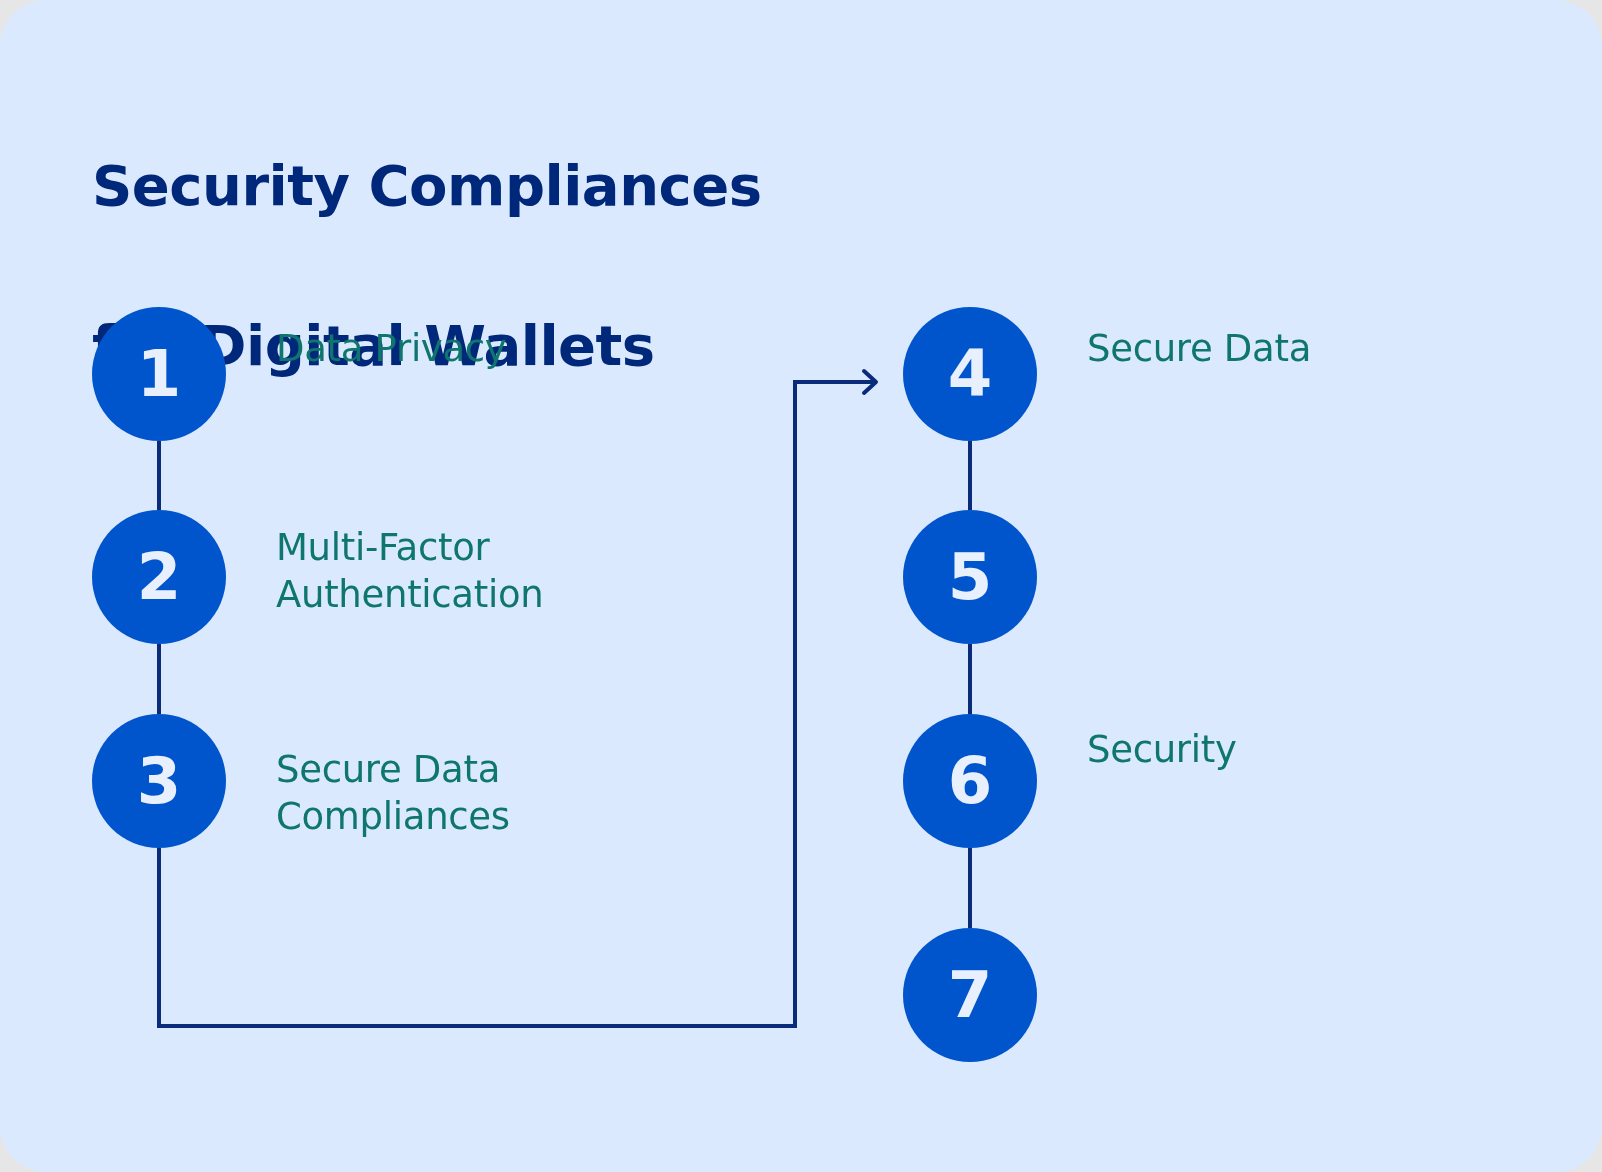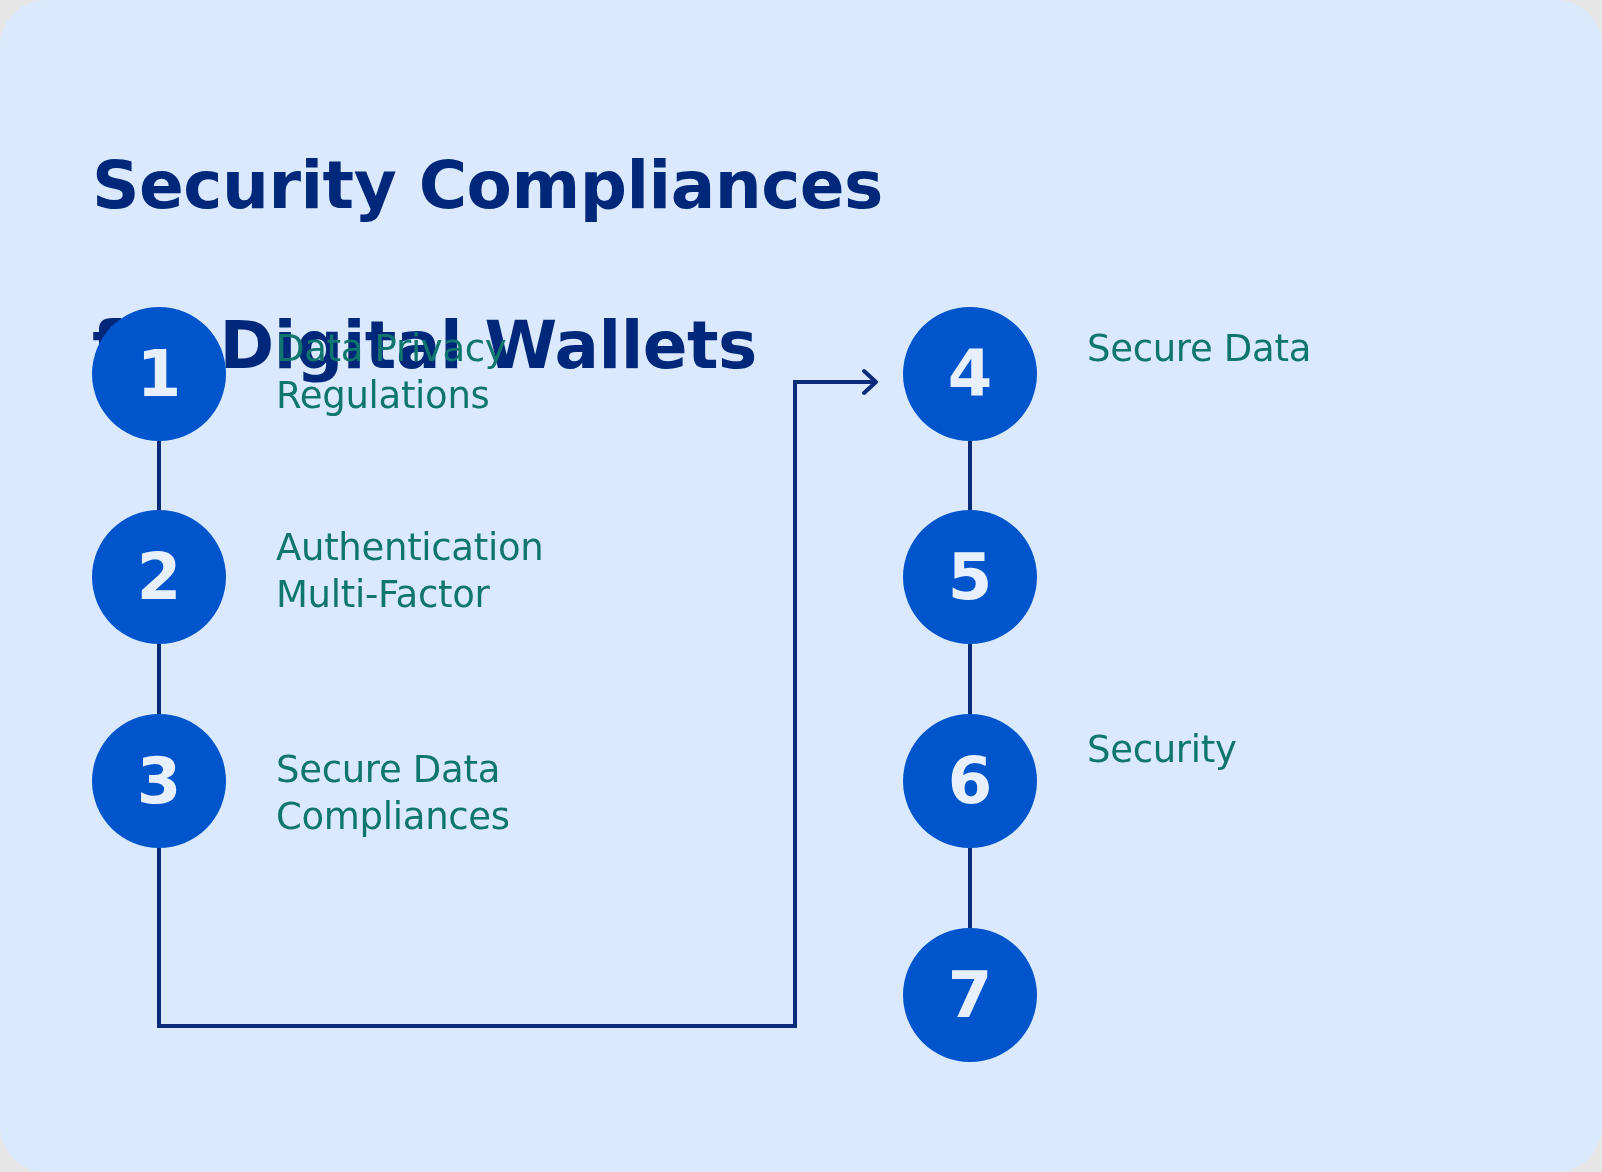--- a/index.html
+++ b/index.html
@@ -6,21 +6,21 @@
   body {
     width: 1602px; height: 1172px; background: #e6e6e6; position: relative; overflow: hidden;
     font-family: "DejaVu Sans", "Liberation Sans", sans-serif;
   }
   .card {
     position: absolute; left: 0; top: 0; width: 1602px; height: 1172px;
     background: #dbe9ff; border-radius: 46px;
   }
   .title {
     position: absolute; left: 92px; top: 66px; margin: 0;
-    color: #00287a; font-weight: bold; font-size: 66px; line-height: 80px;
+    color: #00287a; font-weight: bold; font-size: 56px; line-height: 80px;
     letter-spacing: -0.5px; white-space: pre-line;
     font-family: "DejaVu Sans", sans-serif;
   }
   .title span { display: block; }
   .step-circle {
     position: absolute; width: 134px; height: 134px; border-radius: 50%;
     background: #0055cc; display: flex; align-items: center; justify-content: center;
     color: #e8f0fd; font-weight: bold; font-size: 64px; font-family: "DejaVu Sans", sans-serif;
   }
   .step-label {
@@ -50,29 +50,28 @@
     <line x1="970" y1="441" x2="970" y2="510" stroke="#0a2a7a" stroke-width="4"></line>
     <line x1="970" y1="644" x2="970" y2="714" stroke="#0a2a7a" stroke-width="4"></line>
     <line x1="970" y1="848" x2="970" y2="928" stroke="#0a2a7a" stroke-width="4"></line>
   </svg>
 
   <div class="step-circle" style="left:92px; top:307px;">
     <span>1</span>
   </div>
   <div class="step-label" style="left:276px; top:325px;">
     <span>Data Privacy</span>
-    <span>Regulations</span>
   </div>
 
   <div class="step-circle" style="left:92px; top:510px;">
     <span>2</span>
   </div>
   <div class="step-label" style="left:276px; top:524px;">
+    <span>Multi-Factor</span>
     <span>Authentication</span>
-    <span>Multi-Factor</span>
   </div>
 
   <div class="step-circle" style="left:92px; top:714px;">
     <span>3</span>
   </div>
   <div class="step-label" style="left:276px; top:746px;">
     <span>Secure Data</span>
     <span>Compliances</span>
   </div>
 

